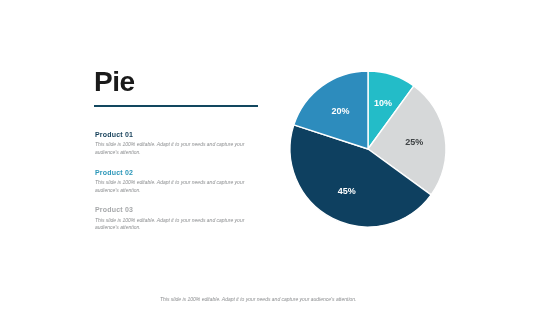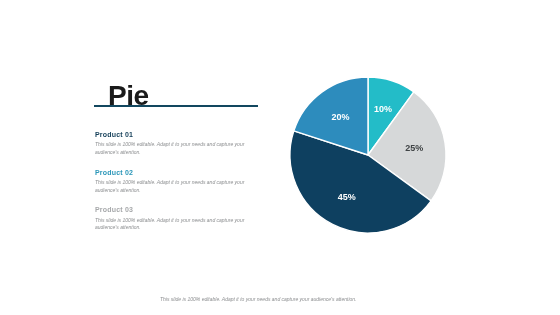--- a/index.html
+++ b/index.html
@@ -22,21 +22,21 @@
     left: 94px;
     top: 68px;
     width: 164px;
   }
   #page-title {
     font-size: 28px;
     font-weight: bold;
     color: #1a1a1a;
     line-height: 1;
     letter-spacing: -0.5px;
-    margin: 14px;
+    margin: 0;
   }
   #title-rule {
     position: absolute;
     left: 94px;
     top: 105px;
     width: 164px;
     height: 2px;
     background: #12475f;
   }
 
@@ -67,21 +67,21 @@
     color: #8b8d8f;
     line-height: 1.55;
     margin: 0;
     width: 150px;
   }
 
   
   #chart-area {
     position: absolute;
     left: 282px;
-    top: 69px;
+    top: 63px;
     width: 180px;
     height: 176px;
   }
   #pie-svg { display: block; }
   .slice-label {
     font-family: "Liberation Sans", sans-serif;
     font-size: 9px;
     font-weight: bold;
   }
   .slice-label.on-dark  { fill: #ffffff; }

